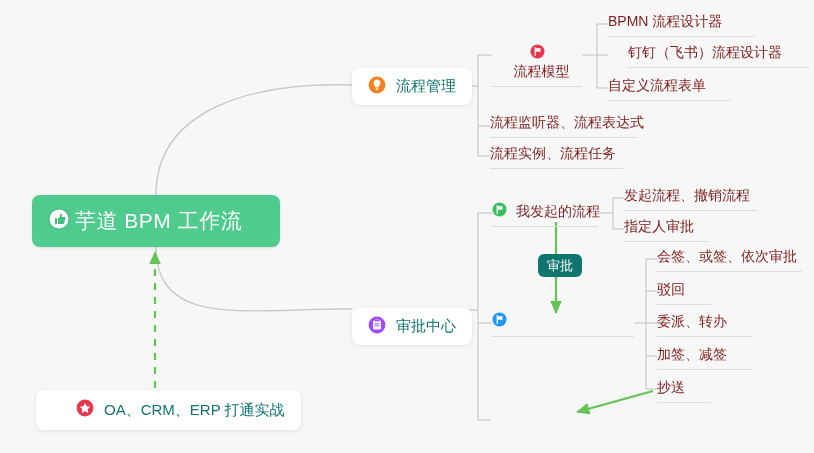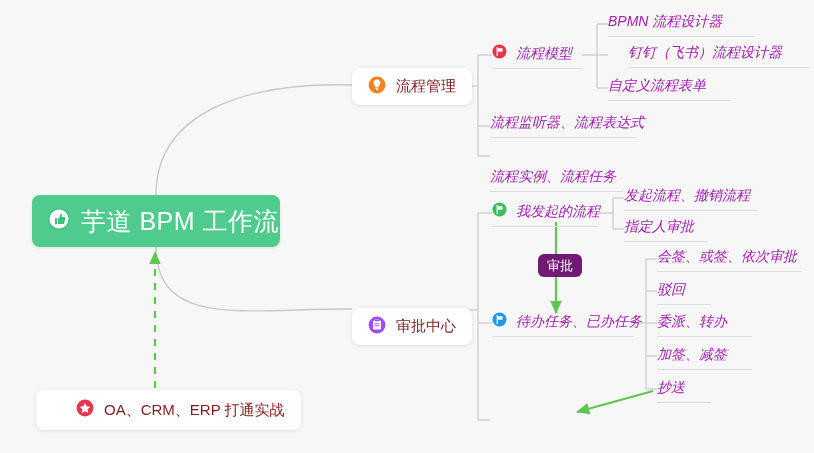--- a/index.html
+++ b/index.html
@@ -28,70 +28,69 @@
     width: 248px; height: 52px;
     background: #4ecb8d;
     border-radius: 8px;
     display: flex; align-items: center;
     padding: 0 16px;
     box-sizing: border-box;
     box-shadow: 0 1px 3px rgba(0,0,0,0.10);
   }
   .root-node .label {
     color: #ffffff;
-    font-size: 25px;
+    font-size: 21px;
     letter-spacing: 0.5px;
-    margin-left: 11px;
+    margin-left: 5px;
     white-space: nowrap;
   }
 
   
   .card-node {
     position: absolute;
     background: #ffffff;
     border-radius: 8px;
     display: flex; align-items: center;
     padding: 0 16px;
     box-sizing: border-box;
     box-shadow: 0 1px 4px rgba(0,0,0,0.10);
     white-space: nowrap;
   }
   .card-node .label {
-    color: #7f1d1d;
+    color: #0f766e;
     font-size: 15px;
     margin-left: 10px;
   }
   #node-liucheng-guanli { left: 352px; top: 68px; height: 37px; }
   #node-shenpi-zhongxin { left: 352px; top: 308px; height: 37px; }
   #node-oa-crm-erp      { left: 36px;  top: 390px; height: 40px; padding-left: 40px; }
   #node-oa-crm-erp .label { font-size: 15px; }
 
   
   .leaf {
     position: absolute;
     display: flex; align-items: center;
     white-space: nowrap;
     border-bottom: 1px solid #dcdcdc;
     padding-bottom: 5px;
     box-sizing: border-box;
   }
   .leaf .label {
-    color: #a21caf;
+    color: #7f1d1d;
     font-size: 14px;
-    font-style: italic;
   }
   .leaf .label.indent { margin-left: 9px; }
 
   
   .icon { flex: 0 0 auto; display: block; }
 
   
   .badge {
     position: absolute;
-    background: #701a75;
+    background: #0f766e;
     border-radius: 6px;
     color: #ffffff;
     font-size: 13px;
     padding: 5px 9px;
     line-height: 1;
     white-space: nowrap;
   }
 </style>
 </head>
 <body style="background: rgb(247, 247, 247);">
@@ -170,21 +169,21 @@
         <path d="M9 3.6 c2.0,0 3.4,1.5 3.4,3.3 c0,1.5 -1.0,2.2 -1.4,3.1
                  c-0.2,0.5 -0.2,0.9 -0.2,1.3 h-3.6 c0,-0.4 0,-0.8 -0.2,-1.3
                  c-0.4,-0.9 -1.4,-1.6 -1.4,-3.1 c0,-1.8 1.4,-3.3 3.4,-3.3 z" fill="#ffffff"></path>
         <rect x="7.4" y="11.7" width="3.2" height="1.0" rx="0.5" fill="#ffffff"></rect>
         <rect x="7.9" y="13.2" width="2.2" height="1.0" rx="0.5" fill="#ffffff"></rect>
       </svg>
     </span>
     <span class="label">流程管理</span>
   </div>
 
-  <div class="leaf" id="leaf-model" style="left:492px; top:44px; width:90px;">
+  <div class="leaf" id="leaf-model" style="left:492px; top:44px; width:90px;flex-direction:column;">
     <span class="icon">
       <svg width="15" height="15" viewBox="0 0 15 15" xmlns="http://www.w3.org/2000/svg">
         <circle cx="7.5" cy="7.5" r="7" fill="#e8364f"></circle>
         <path d="M5.2 3.6 v8.0" stroke="#ffffff" stroke-width="1.2" stroke-linecap="round"></path>
         <path d="M5.9 4.2 h4.6 v3.5 h-4.6 z" fill="#ffffff"></path>
       </svg>
     </span>
     <span class="label indent">流程模型</span>
   </div>
 
@@ -194,21 +193,21 @@
   <div class="leaf" style="left:628px; top:44px; width:181px;">
     <span class="label">钉钉（飞书）流程设计器</span>
   </div>
   <div class="leaf" style="left:608px; top:77px; width:123px;">
     <span class="label">自定义流程表单</span>
   </div>
 
   <div class="leaf" style="left:490px; top:114px; width:147px;text-align:center;">
     <span class="label">流程监听器、流程表达式</span>
   </div>
-  <div class="leaf" style="left:490px; top:145px; width:133px;margin-top:23px;">
+  <div class="leaf" style="left:490px; top:145px; width:133px;">
     <span class="label">流程实例、流程任务</span>
   </div>
 
   <div class="card-node" id="node-shenpi-zhongxin">
     <span class="icon">
       <svg width="18" height="18" viewBox="0 0 18 18" xmlns="http://www.w3.org/2000/svg">
         <circle cx="9" cy="9" r="8.4" fill="#9b4dff"></circle>
         <rect x="5.1" y="4.6" width="7.8" height="9.0" rx="1.0" fill="#ffffff"></rect>
         <rect x="7.0" y="3.2" width="4.0" height="2.3" rx="0.8" fill="#ffffff"></rect>
         <rect x="7.0" y="3.6" width="4.0" height="1.7" rx="0.6" fill="#9b4dff"></rect>
@@ -242,21 +241,20 @@
   </div>
 
   <div class="leaf" style="left:492px; top:312px; width:142px;">
     <span class="icon">
       <svg width="15" height="15" viewBox="0 0 15 15" xmlns="http://www.w3.org/2000/svg">
         <circle cx="7.5" cy="7.5" r="7" fill="#2196f3"></circle>
         <path d="M5.2 3.6 v8.0" stroke="#ffffff" stroke-width="1.2" stroke-linecap="round"></path>
         <path d="M5.9 4.2 h4.6 v3.5 h-4.6 z" fill="#ffffff"></path>
       </svg>
     </span>
-    <span class="label indent">待办任务、已办任务</span>
   </div>
 
   <div class="leaf" style="left:657px; top:248px; width:145px;">
     <span class="label">会签、或签、依次审批</span>
   </div>
   <div class="leaf" style="left:657px; top:281px; width:54px;">
     <span class="label">驳回</span>
   </div>
   <div class="leaf" style="left:657px; top:313px; width:95px;">
     <span class="label">委派、转办</span>

